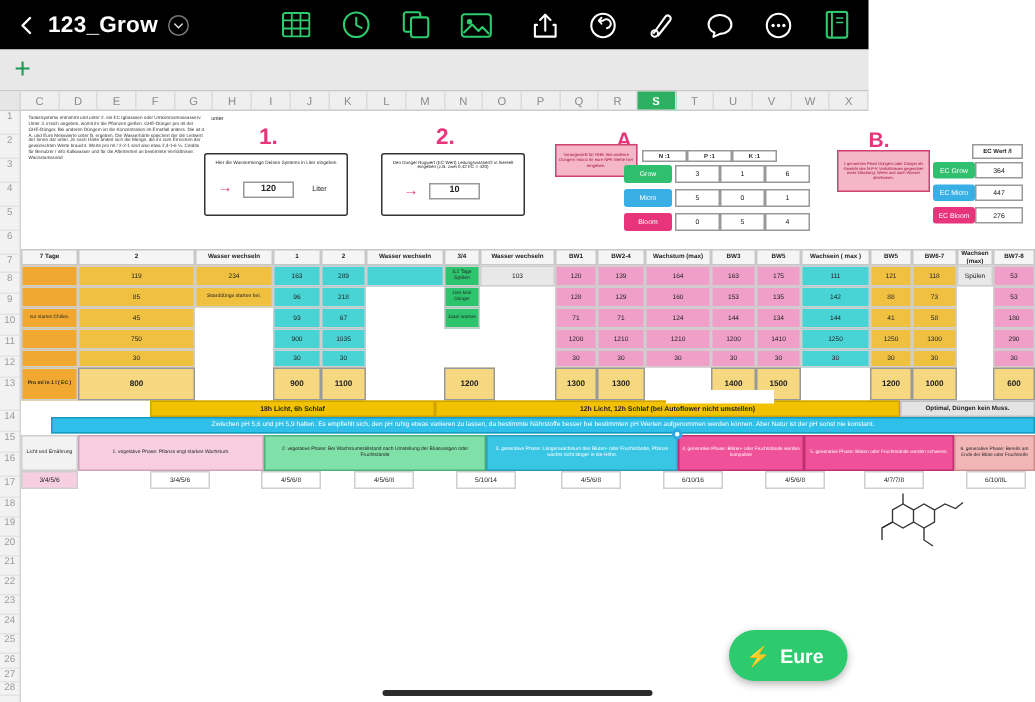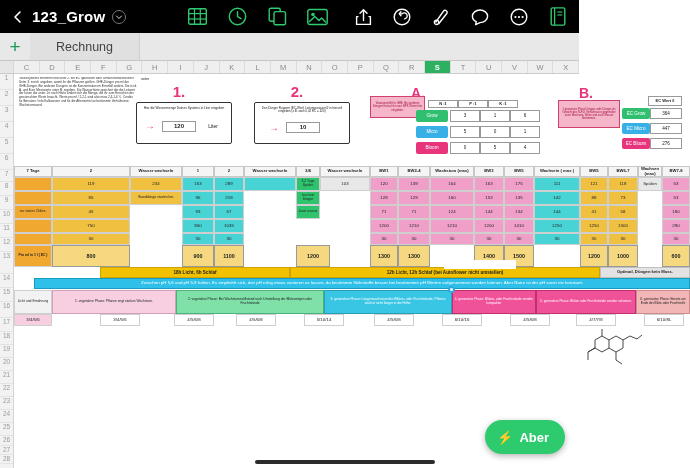--- a/index.html
+++ b/index.html
@@ -160,21 +160,20 @@
             <line x1="4.6" y1="0.9" x2="4.6" y2="18.1" stroke="#2ecb6e" stroke-width="1.3"></line>
             <line x1="7.4" y1="5" x2="12.2" y2="5" stroke="#2ecb6e" stroke-width="1.1"></line>
             <line x1="7.4" y1="8" x2="12.2" y2="8" stroke="#2ecb6e" stroke-width="1.1"></line>
           </svg>
       </div>
     </div>
   </div>
 
   <div class="tabbar">
     <div class="tab-add">+</div>
-    <div class="tab">Rechnung</div>
   </div>
 
   <div class="colhead">
     <div class="corner"></div>
     <div class="ch">C</div>
     <div class="ch">D</div>
     <div class="ch">E</div>
     <div class="ch">F</div>
     <div class="ch">G</div>
     <div class="ch">H</div>
@@ -437,16 +436,16 @@
 
       <div class="cell b" style="left:430px; top:186px; width:72px; height:9px; background:#fff; font-size:4px; color:#333;"></div>
 
     </div>
 
     <div class="scrollbar-h"></div>
   </div>
 
   <div class="fab">
     <span class="bolt">⚡</span>
-    <span>Aber</span>
+    <span>Eure</span>
   </div>
 
 </div>
 
 </body></html>

